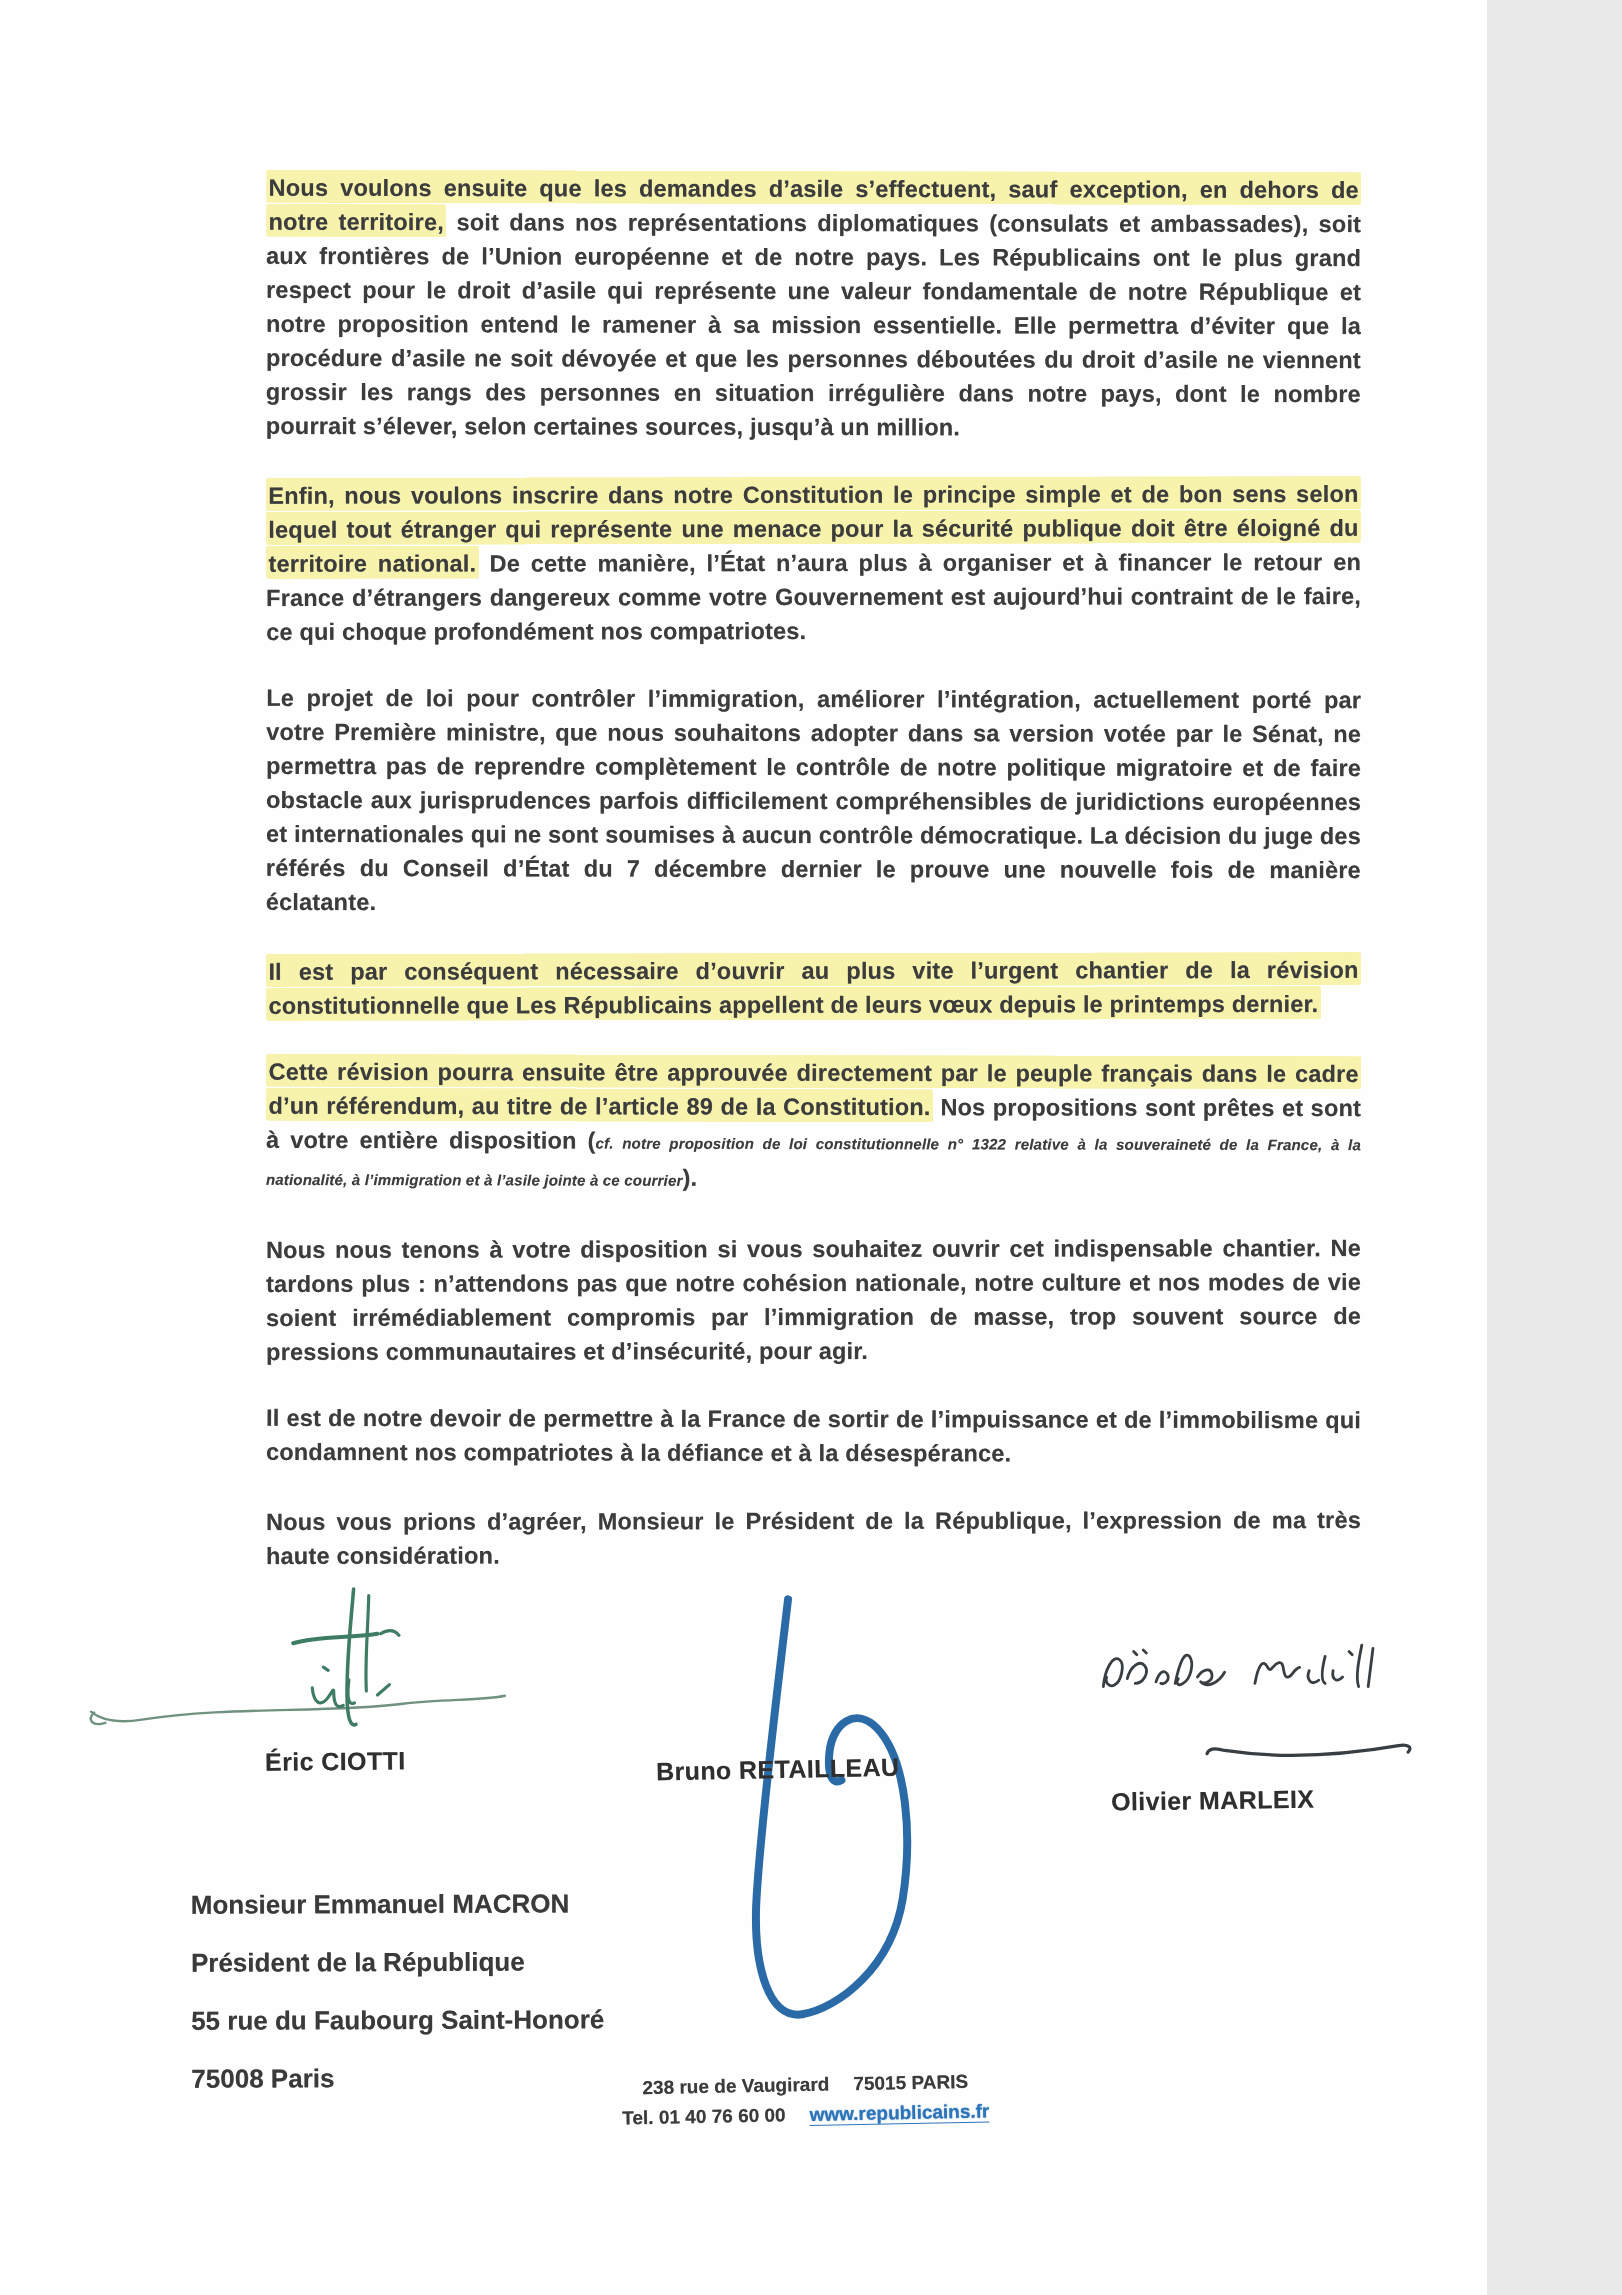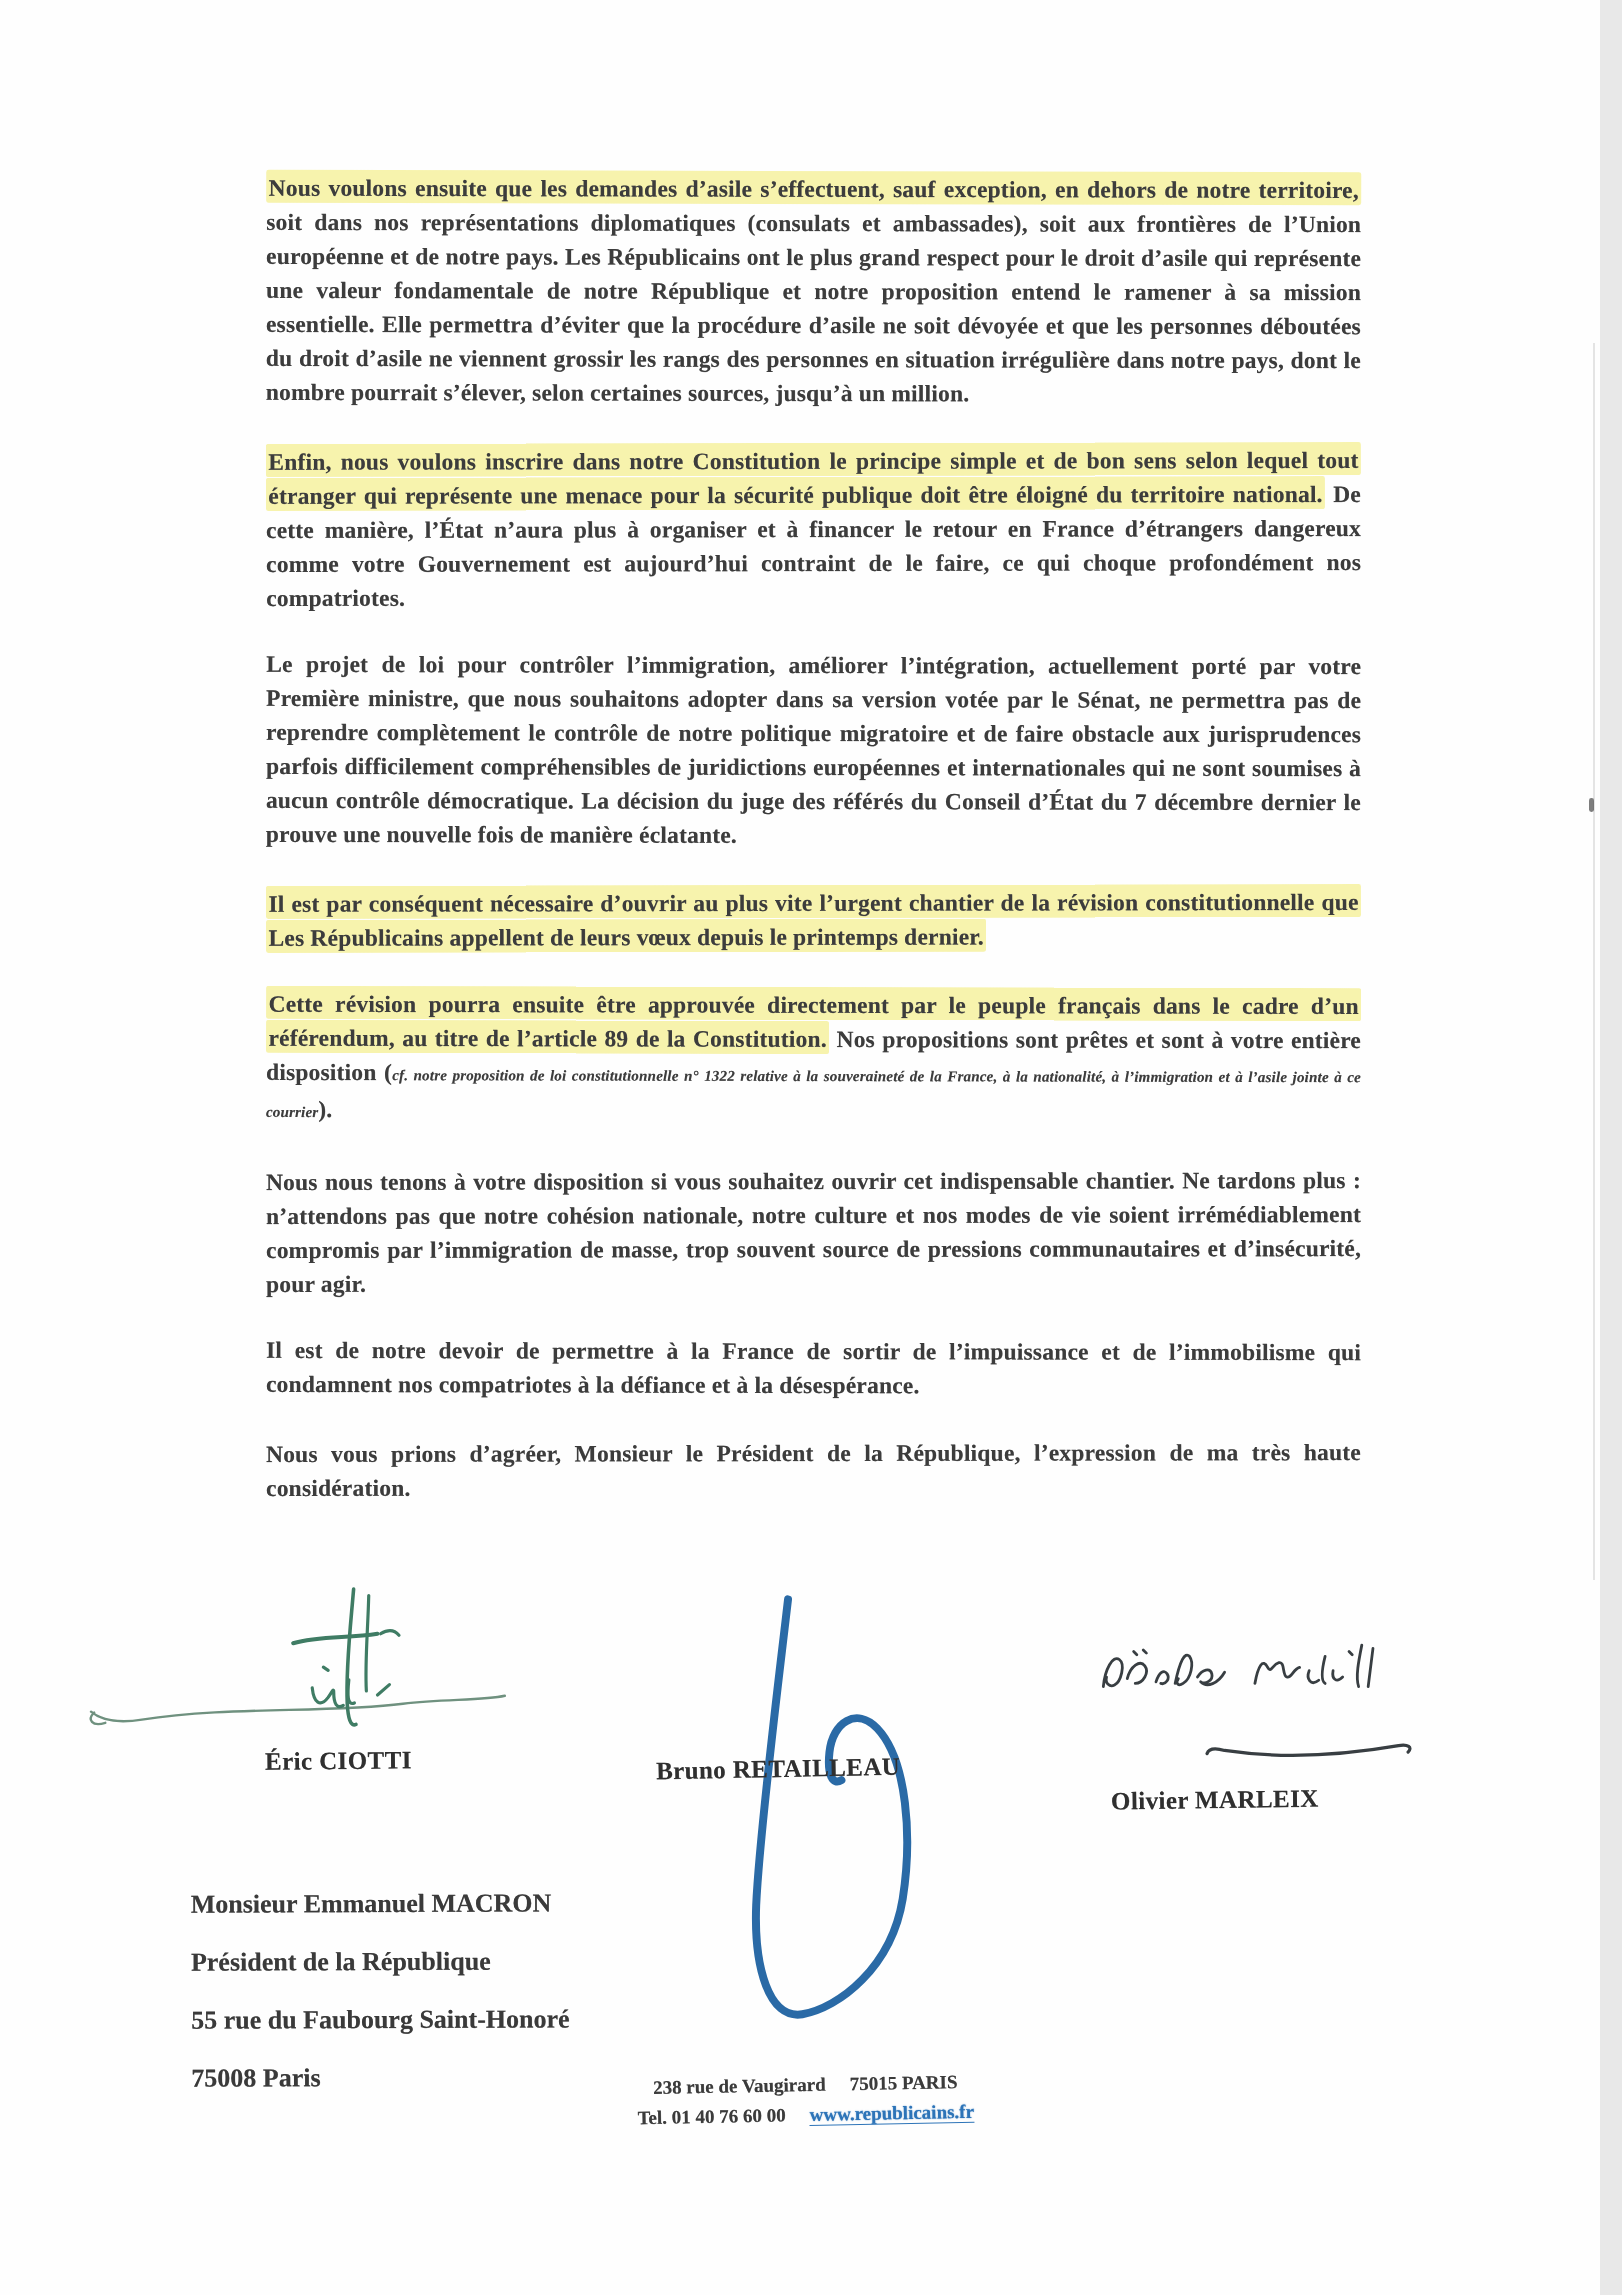--- a/index.html
+++ b/index.html
@@ -1,21 +1,21 @@
 <!DOCTYPE html>
 <html style="font-size:12.8px"><head>
 <meta charset="utf-8">
 <style>
   html,body{margin:0;padding:0;background:#e8e8e8;}
   .page{
     position:relative;
-    width:1600px;height:2295px;
+    width:1487px;height:2295px;
     background:#fefefe;
     overflow:hidden;
-    font-family:Liberation Serif, serif;
+    font-family:Liberation Sans, sans-serif;
   }
   
   .letter-body{
     position:absolute;left:266px;top:172px;width:1095px;
     color:#3c3c3c;
   }
   .letter-body p{
     margin:0 0 34px 0;
     font-weight:700;
     font-size:23.5px;

